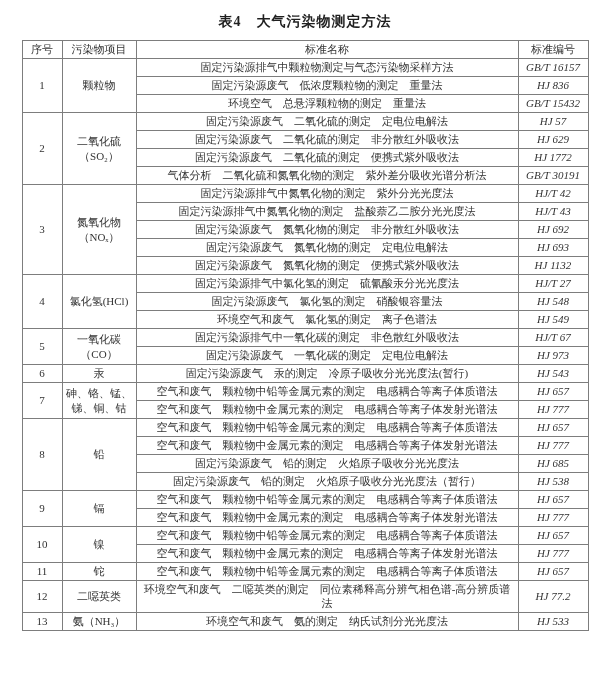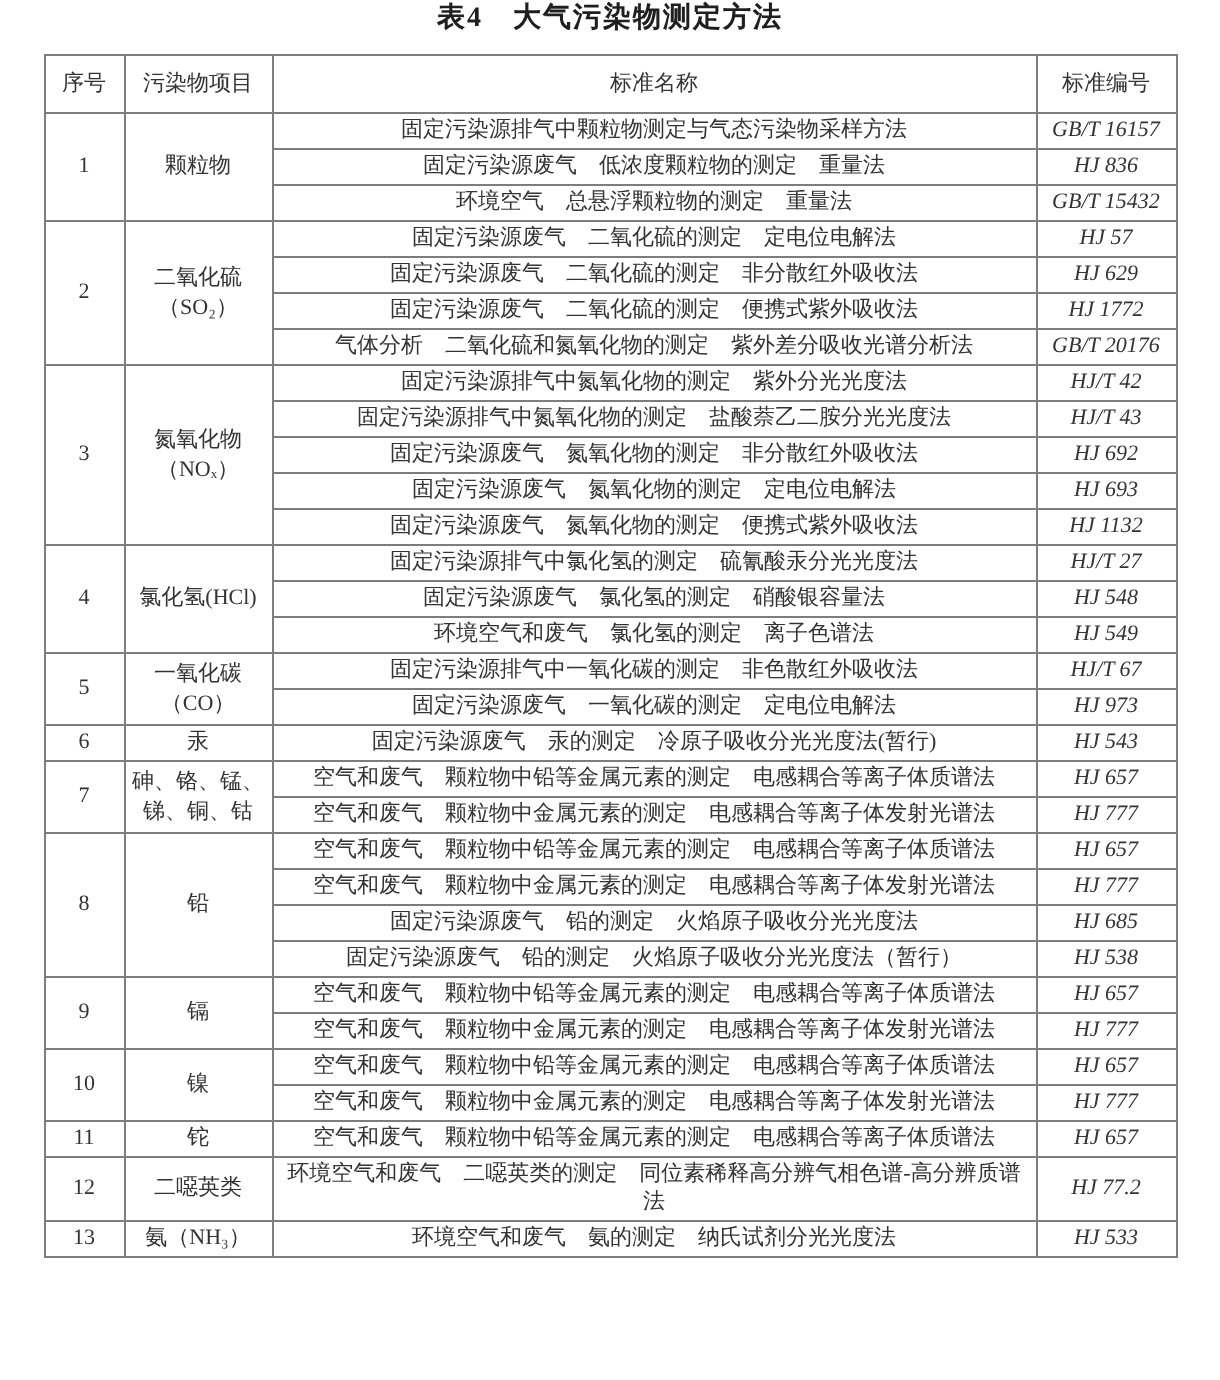--- a/index.html
+++ b/index.html
@@ -13,20 +13,21 @@
     width:610px;height:690px;
     background:var(--bg);
     font-family:"Liberation Serif","DejaVu Serif",serif;
     color:var(--text);
   }
   .page-title{
     text-align:center;
     font-weight:bold;
     font-size:14px;
     letter-spacing:1px;
+    padding-top:13px;
     margin-bottom:9px;
     color:#1f1f1f;
   }
   table.methods{
     width:566px;
     margin:0 auto;
     border-collapse:collapse;
     table-layout:fixed;
   }
   table.methods col.c-no{width:40px;}
@@ -37,21 +38,21 @@
     border:1px solid var(--border);
     font-size:11px;
     font-weight:normal;
     text-align:center;
     vertical-align:middle;
     padding:1px 3px;
     height:18px;
     line-height:1.3;
     color:var(--text);
   }
-  table.methods th{height:29px;}
+  table.methods th{height:18px;}
   td.pollutant-cell{white-space:pre-line;}
   td.code-cell{white-space:nowrap;font-style:italic;}
 </style>
 </head>
 <body>
 
 <div class="page-title">表4　大气污染物测定方法</div>
 
 <table class="methods">
   <colgroup>
@@ -93,21 +94,21 @@
       <tr>
         <td class="name-cell">固定污染源废气　二氧化硫的测定　非分散红外吸收法</td>
         <td class="code-cell">HJ 629</td>
       </tr>
       <tr>
         <td class="name-cell">固定污染源废气　二氧化硫的测定　便携式紫外吸收法</td>
         <td class="code-cell">HJ 1772</td>
       </tr>
       <tr>
         <td class="name-cell">气体分析　二氧化硫和氮氧化物的测定　紫外差分吸收光谱分析法</td>
-        <td class="code-cell">GB/T 20176</td>
+        <td class="code-cell">GB/T 30191</td>
       </tr>
       <tr>
         <td rowspan="5" class="serial-cell">3</td>
         <td rowspan="5" class="pollutant-cell">氮氧化物
 （NOₓ）</td>
         <td class="name-cell">固定污染源排气中氮氧化物的测定　紫外分光光度法</td>
         <td class="code-cell">HJ/T 42</td>
       </tr>
       <tr>
         <td class="name-cell">固定污染源排气中氮氧化物的测定　盐酸萘乙二胺分光光度法</td>

